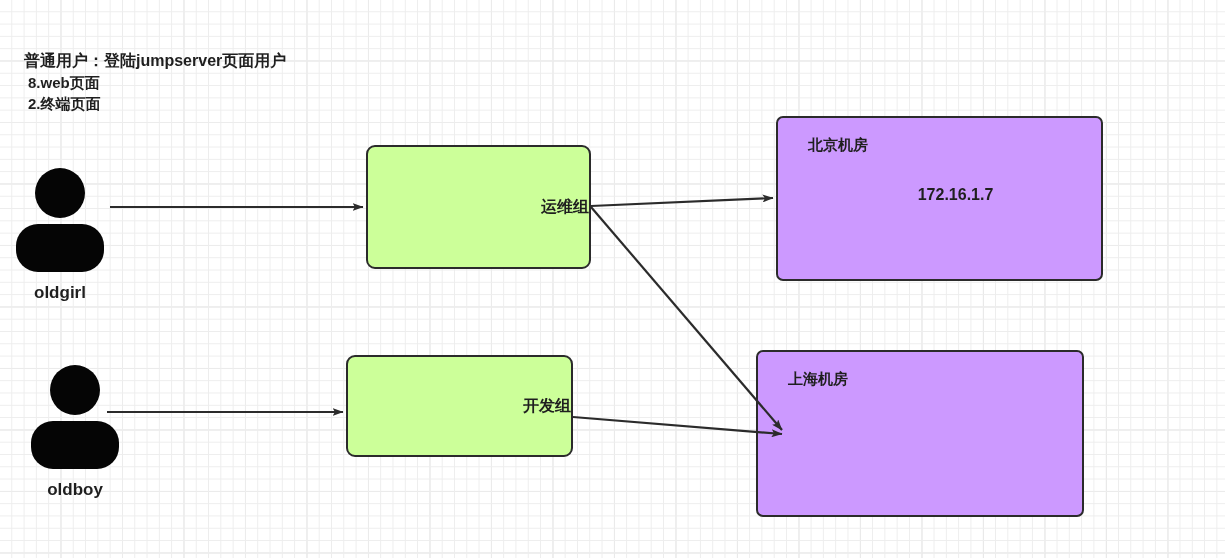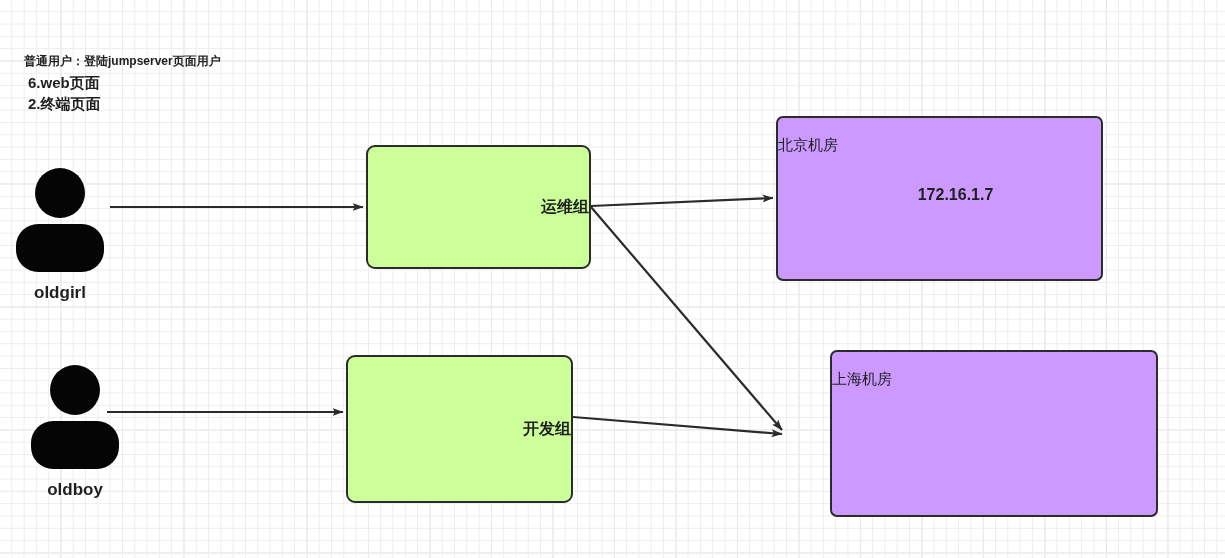--- a/index.html
+++ b/index.html
@@ -24,21 +24,21 @@
   }
 
   
   .legend {
     position: absolute;
     left: 24px;
     top: 50px;
     color: #1f1f1f;
   }
   .legend-title {
-    font-size: 12px;
+    font-size: 16px;
     font-weight: bold;
     line-height: 22px;
     white-space: nowrap;
   }
   .legend-line {
     font-size: 15px;
     font-weight: bold;
     line-height: 21px;
     padding-left: 4px;
     white-space: nowrap;
@@ -85,21 +85,22 @@
     justify-content: flex-end;
     font-size: 16px;
     font-weight: bold;
     border-radius: 9px;
   }
   .node.room {
     padding: 18px 0 0 0;
   }
   .room-title {
     font-size: 15px;
-    font-weight: normal;
+    font-weight: bold;
+    padding-left: 30px;
   }
   .room-ips {
     margin-top: 28px;
     text-align: center;
     font-size: 16px;
     font-weight: bold;
     line-height: 24px;
     padding-left: 32px;
   }
 
@@ -113,52 +114,52 @@
     pointer-events: none;
   }
 </style>
 </head>
 <body>
 
 <div id="canvas">
 
   <div class="legend">
     <div class="legend-title">普通用户：登陆jumpserver页面用户</div>
-    <div class="legend-line">6.web页面</div>
+    <div class="legend-line">8.web页面</div>
     <div class="legend-line">2.终端页面</div>
   </div>
 
   <div class="actor" style="left:5px; top:168px;">
     <div class="actor-head"></div>
     <div class="actor-body"></div>
     <div class="actor-label">oldgirl</div>
   </div>
 
   <div class="actor" style="left:20px; top:365px;">
     <div class="actor-head"></div>
     <div class="actor-body"></div>
     <div class="actor-label">oldboy</div>
   </div>
 
   <div class="node group" style="left:366px; top:145px; width:225px; height:124px; background:#ccff99;">
     <span>运维组</span>
   </div>
 
-  <div class="node group" style="left:346px; top:355px; width:227px; height:148px; background:#ccff99;">
+  <div class="node group" style="left:346px; top:355px; width:227px; height:102px; background:#ccff99;">
     <span>开发组</span>
   </div>
 
   <div class="node room" style="left:776px; top:116px; width:327px; height:165px; background:#cc99ff;">
     <div class="room-title">北京机房</div>
     <div class="room-ips">
       <div>172.16.1.7</div>
     </div>
   </div>
 
-  <div class="node room" style="left:830px; top:350px; width:328px; height:167px; background:#cc99ff;">
+  <div class="node room" style="left:756px; top:350px; width:328px; height:167px; background:#cc99ff;">
     <div class="room-title">上海机房</div>
   </div>
 
   <svg id="arrows" viewBox="0 0 1225 558">
     <defs>
       <marker id="arrowhead" markerWidth="11" markerHeight="8" refX="10.5" refY="4" orient="auto" markerUnits="userSpaceOnUse">
         <path d="M0,0 L11,4 L0,8 L2.4,4 Z" fill="#2b2b2b"></path>
       </marker>
     </defs>
 

